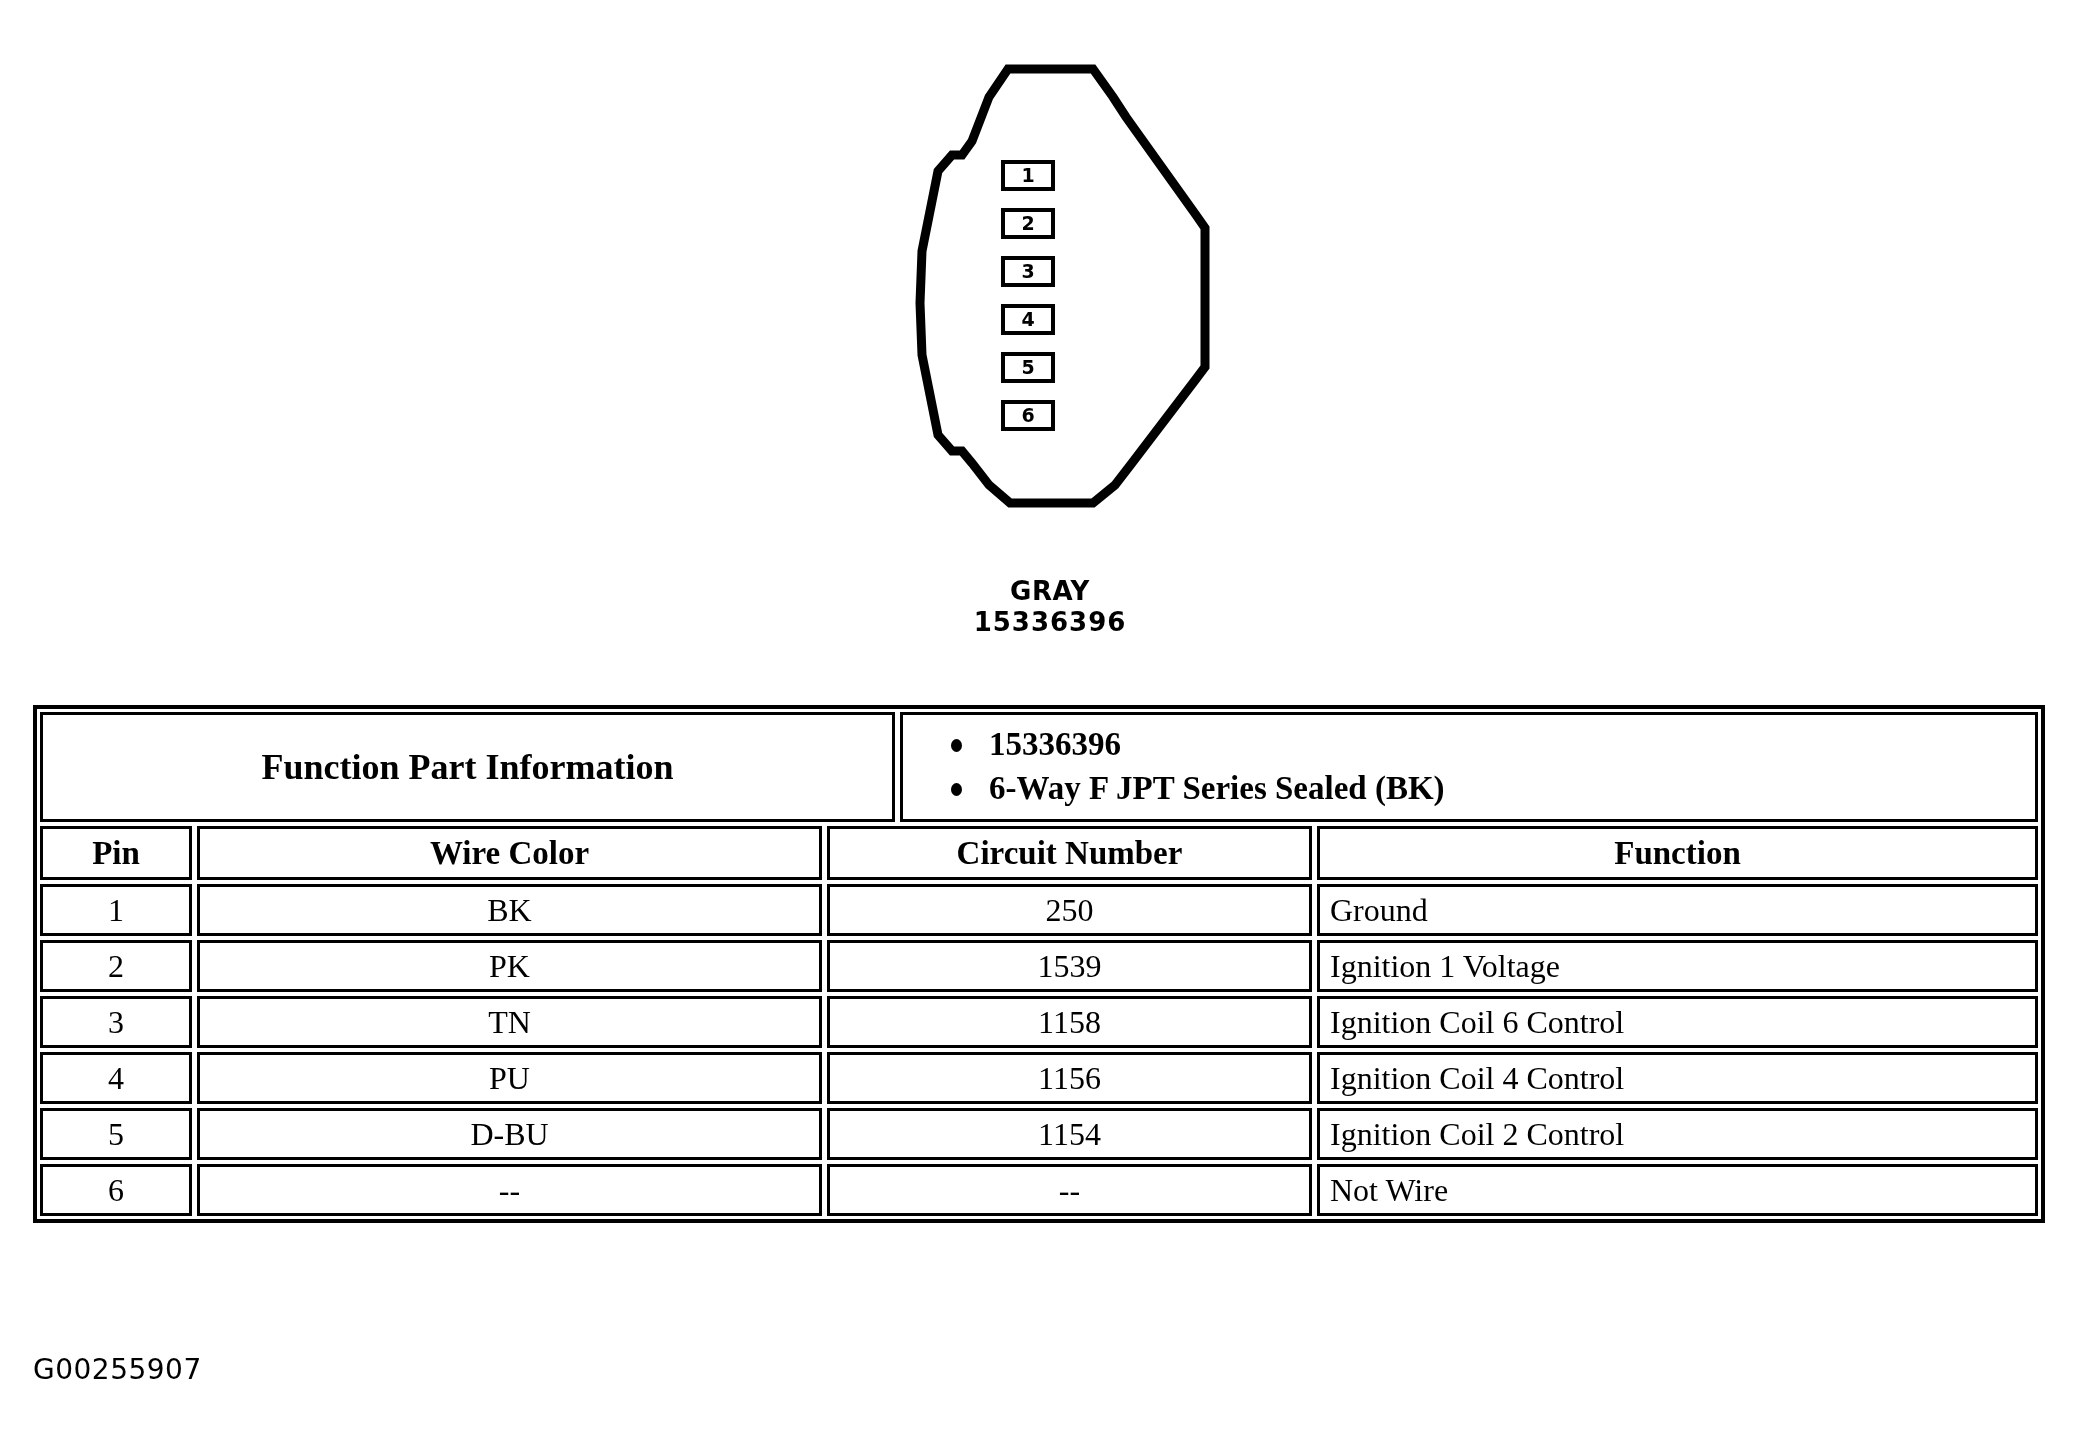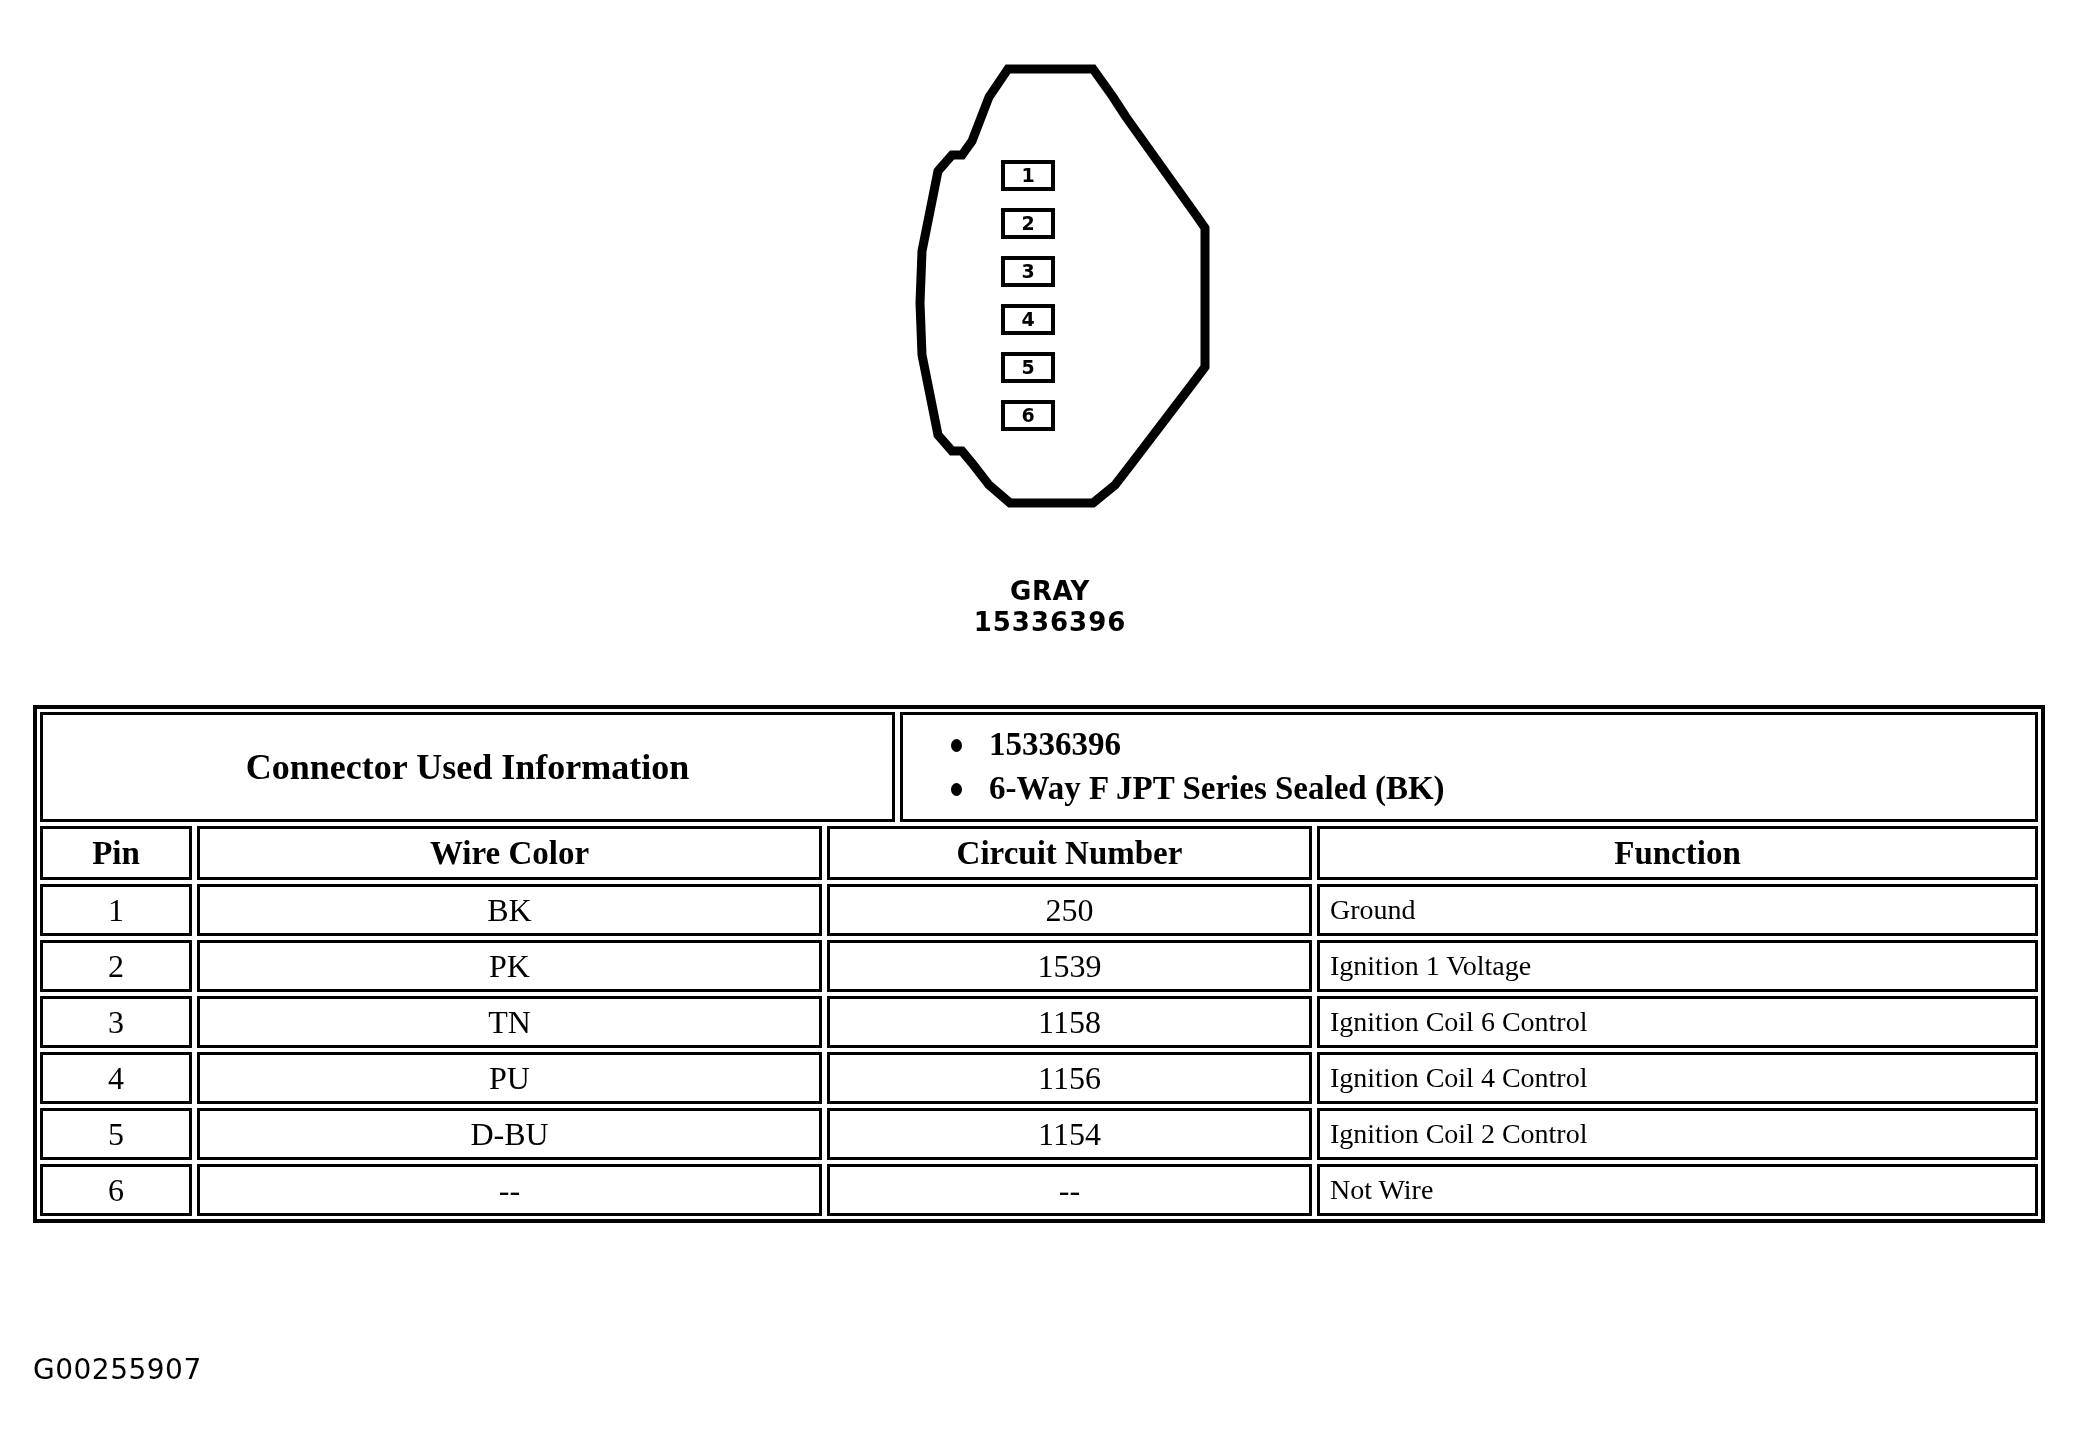--- a/index.html
+++ b/index.html
@@ -141,21 +141,21 @@
     font-weight: bold;
     font-size: 33px;
   }
   .row-columns .col-function { justify-content: center; padding-left: 8px; }
 
   .row-data .t-cell {
     height: 52px;
     font-size: 32px;
     font-weight: normal;
   }
-  .row-data .col-function { font-size: 28px; }
+  .row-data .col-function { font-size: 32px; }
 
   
   #figure-id {
     position: absolute;
     left: 33px;
     top: 1353px;
     font-family: "DejaVu Sans", sans-serif;
     font-size: 28px;
     letter-spacing: 0.5px;
   }
@@ -215,21 +215,21 @@
 
 <div id="connector-caption">
   <div class="caption-color">GRAY</div>
   <div class="caption-part">15336396</div>
 </div>
 
 <div id="connector-table">
 
   <div class="t-row row-partinfo">
     <div class="t-cell cell-partinfo-label">
-      <span>Connector Used Information</span>
+      <span>Function Part Information</span>
     </div>
     <div class="t-cell cell-partinfo-values">
       <ul class="bullet-list">
         <li>15336396</li>
         <li>6-Way F JPT Series Sealed (BK)</li>
       </ul>
     </div>
   </div>
 
   <div class="t-row row-columns">

